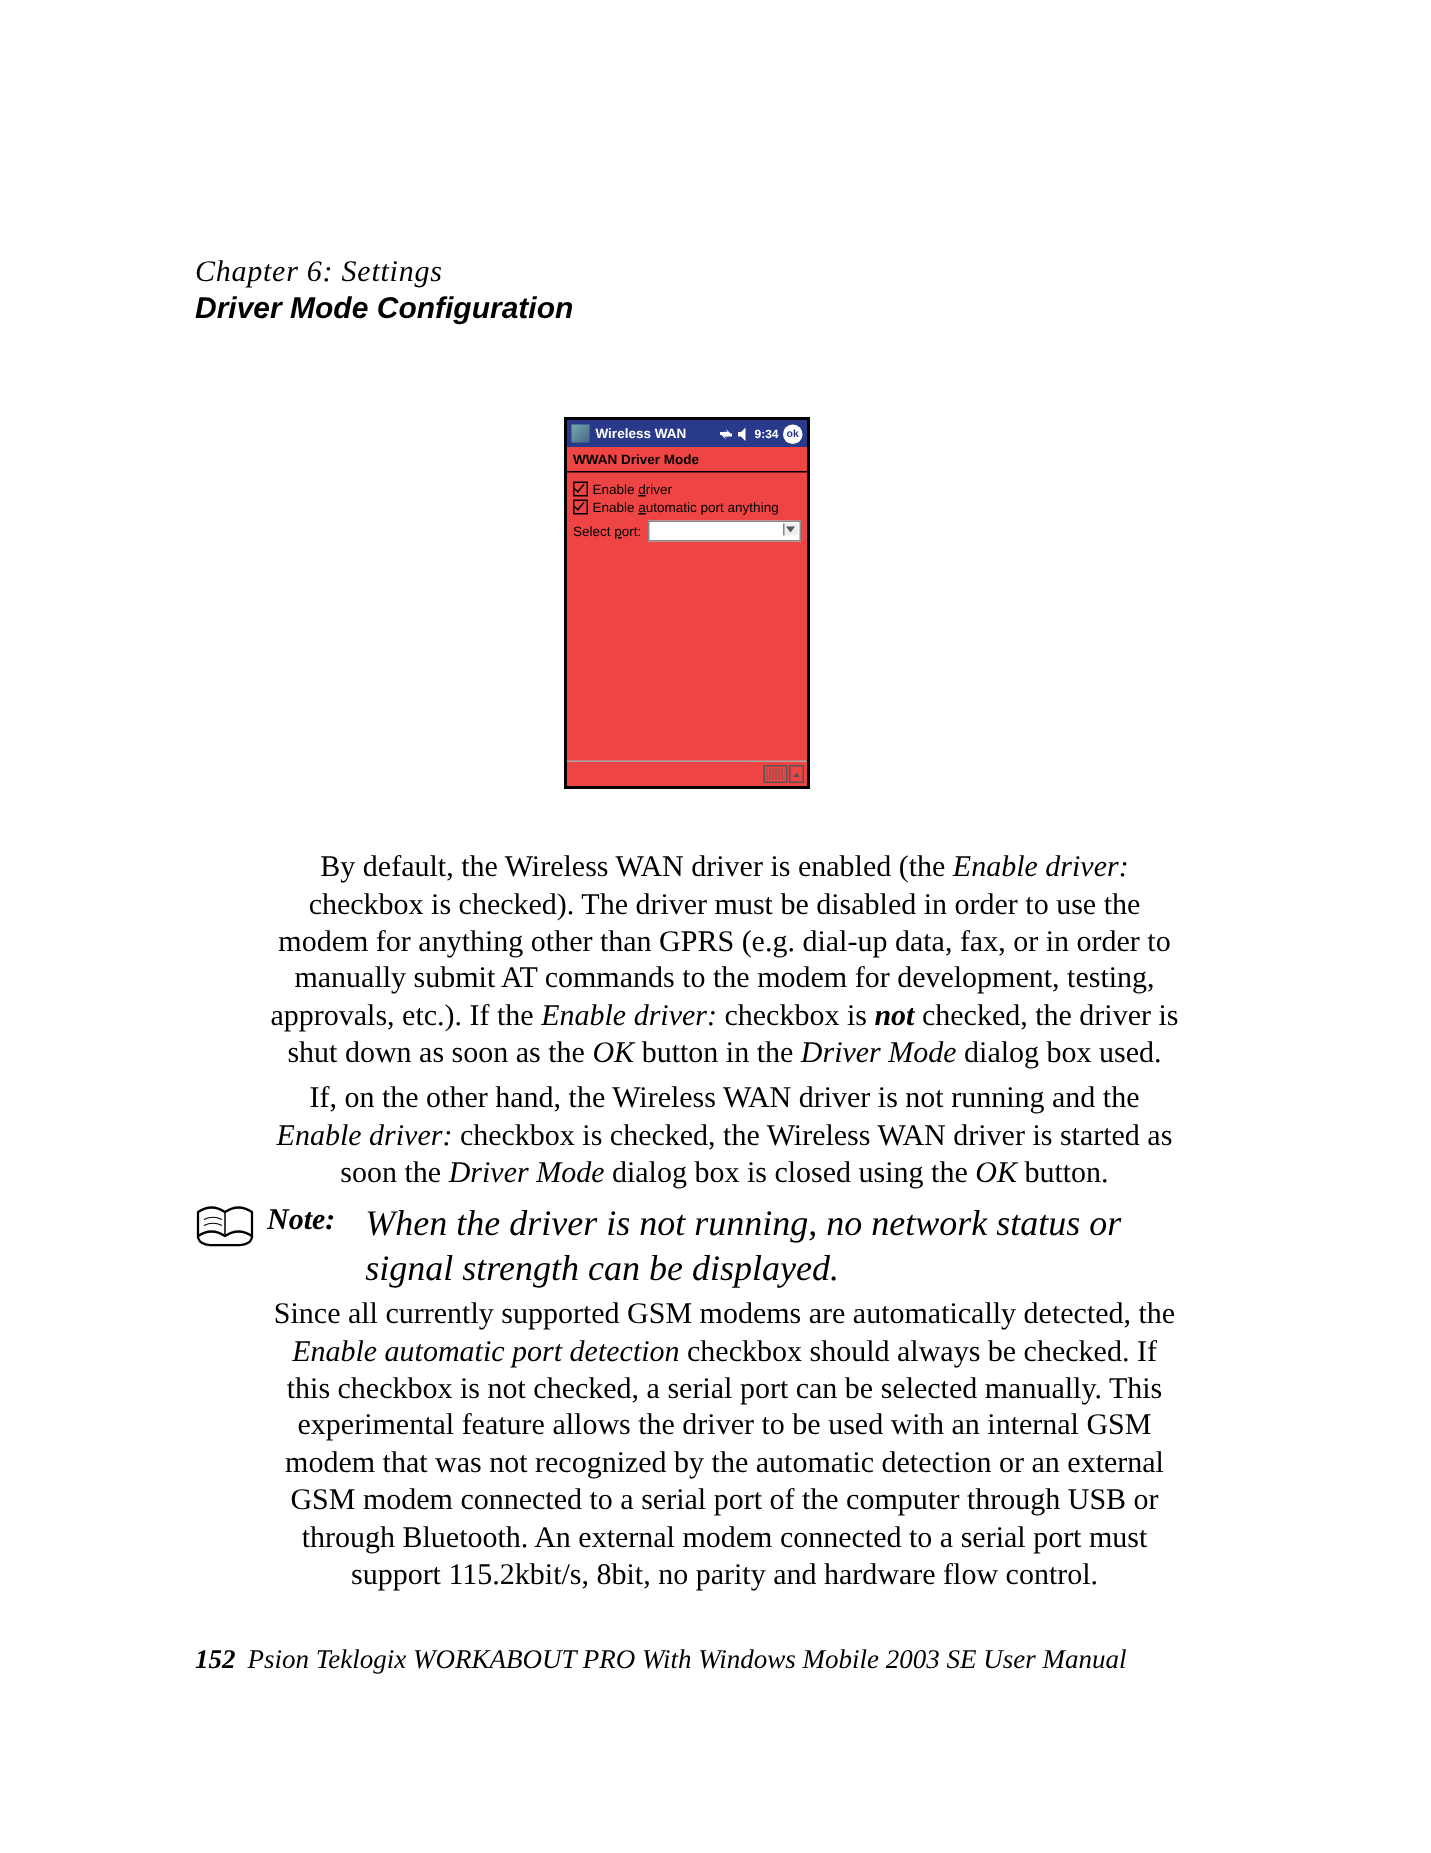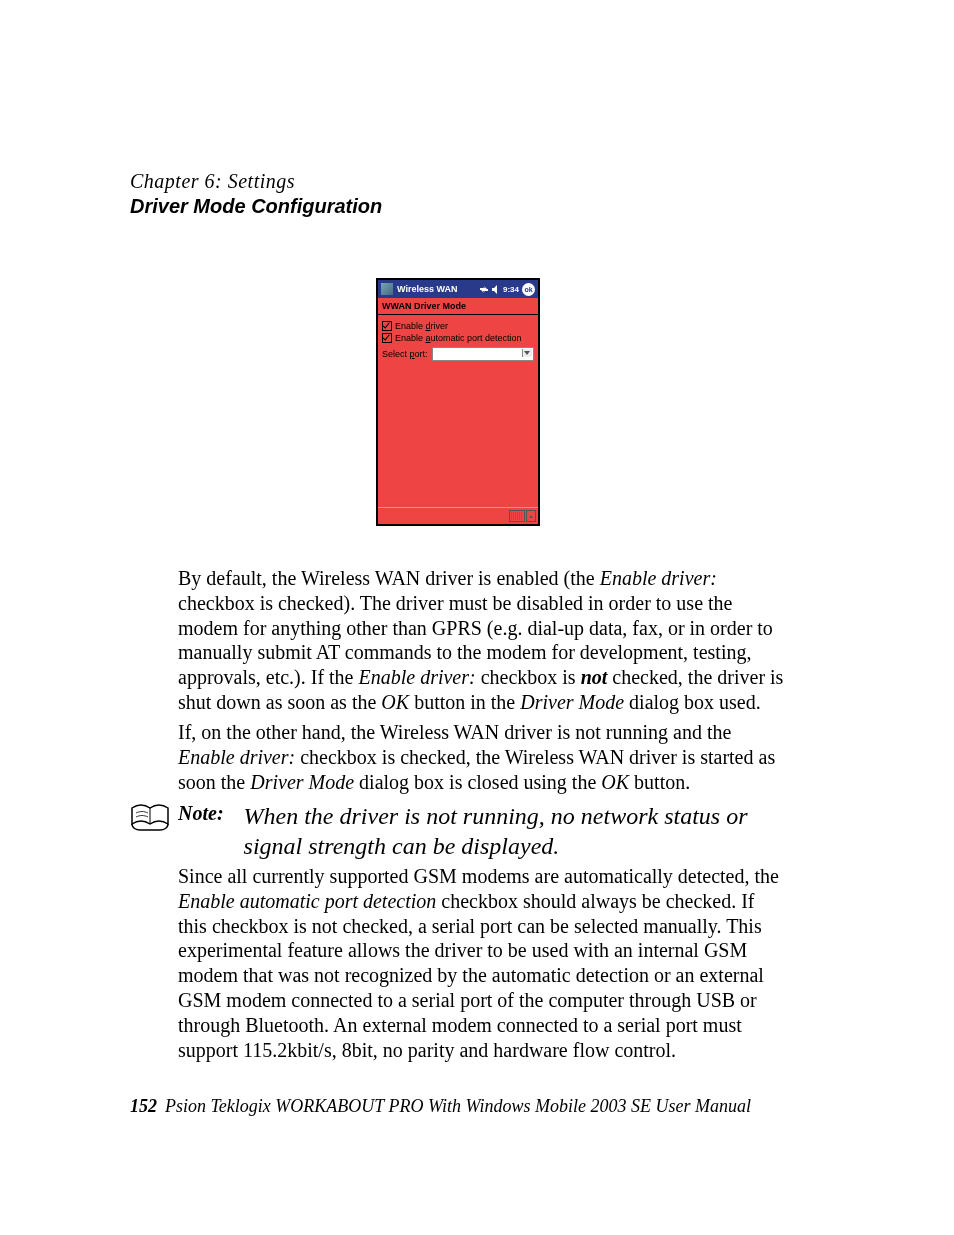--- a/index.html
+++ b/index.html
@@ -39,21 +39,21 @@
   .port-row .dd .arrow { position: absolute; right: 3px; top: 3px; width: 0; height: 0; border-left: 3px solid transparent; border-right: 3px solid transparent; border-top: 4px solid #555; z-index: 1; }
 
   .shot-bottom { position: absolute; bottom: 0; left: 0; right: 0; height: 16px; border-top: 1px solid #aaa; display: flex; justify-content: flex-end; align-items: center; padding-right: 2px; }
   .kb-icon { width: 14px; height: 10px; border: 1px solid #555; position: relative; }
   .kb-icon::before { content: ""; position: absolute; inset: 1px; background: repeating-linear-gradient(90deg,#555 0 1px, transparent 1px 2px); opacity: .4; }
   .kb-up { width: 8px; height: 10px; border: 1px solid #555; margin-left: 1px; display: flex; align-items: center; justify-content: center; }
   .kb-up::after { content: ""; width: 0; height: 0; border-left: 2px solid transparent; border-right: 2px solid transparent; border-bottom: 3px solid #555; }
 
   .fig-caption { position: absolute; top: 534px; left: 376px; width: 168px; text-align: center; font-family: "Arial Narrow", Arial, sans-serif; font-stretch: condensed; font-size: 19px; }
 
-  .body-text { position: absolute; left: 178px; width: 610px; font-size: 20px; line-height: 1.24; text-align: left; }
+  .body-text { position: absolute; left: 178px; width: 610px; font-size: 20px; line-height: 1.24; text-align: center; }
   #p1 { top: 566px; }
   #p2 { top: 720px; }
 
   .note-block { position: absolute; left: 130px; top: 802px; width: 658px; display: flex; }
   .note-icon { width: 42px; flex: none; margin-right: 6px; margin-top: 2px; }
   .note-icon svg { width: 42px; height: 30px; }
   .note-label { font-style: italic; font-weight: bold; font-size: 20px; margin-right: 20px; text-align: center; }
   .note-text { font-style: italic; font-size: 24px; line-height: 1.24; flex: 1; }
 
   #p3 { top: 864px; }
@@ -89,21 +89,21 @@
       </span>
     </div>
     <div class="shot-sub">WWAN Driver Mode</div>
     <div class="shot-body">
       <div class="cb-row">
         <span class="cb checked"></span>
         <span class="lab"><span>Enable </span><u>d</u><span>river</span></span>
       </div>
       <div class="cb-row">
         <span class="cb checked"></span>
-        <span class="lab"><span>Enable </span><u>a</u><span>utomatic port detection</span></span>
+        <span class="lab"><span>Enable </span><u>a</u><span>utomatic port anything</span></span>
       </div>
       <div class="port-row">
         <span class="plab"><span>Select </span><u>p</u><span>ort:</span></span>
         <span class="dd">
             <span class="arrow"></span>
           </span>
       </div>
     </div>
     <div class="shot-bottom">
       <span class="kb-icon"></span>

